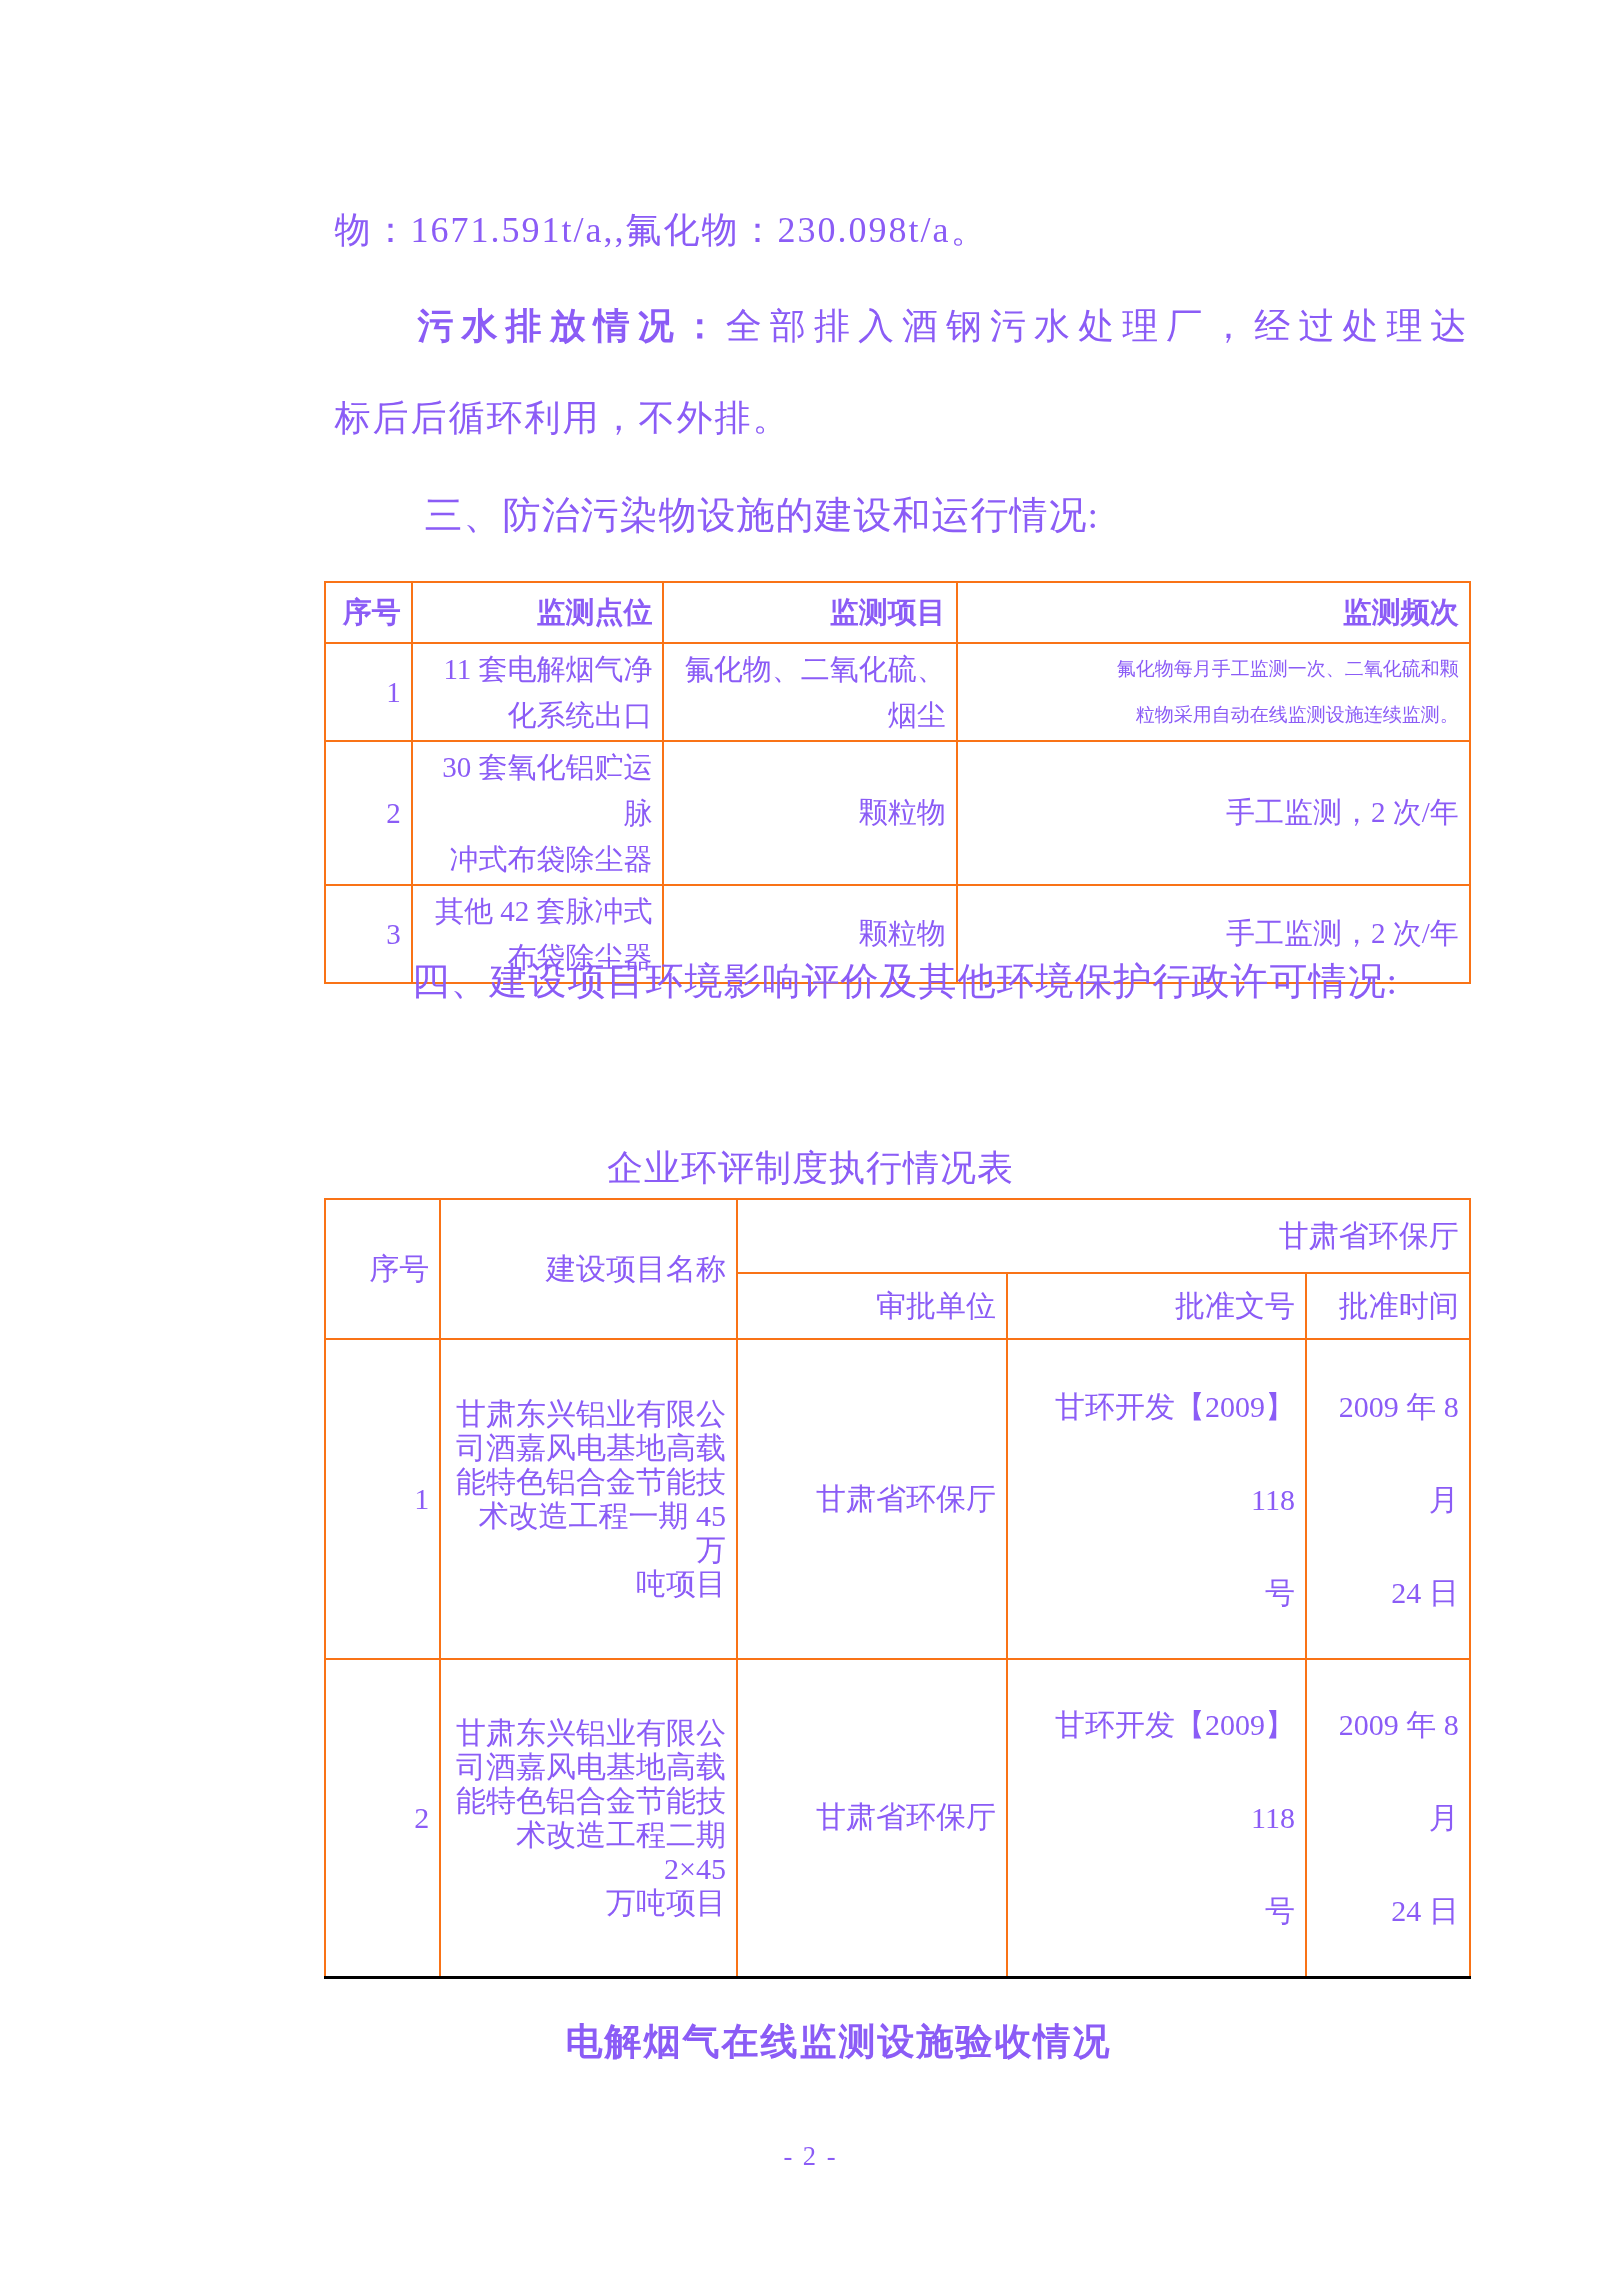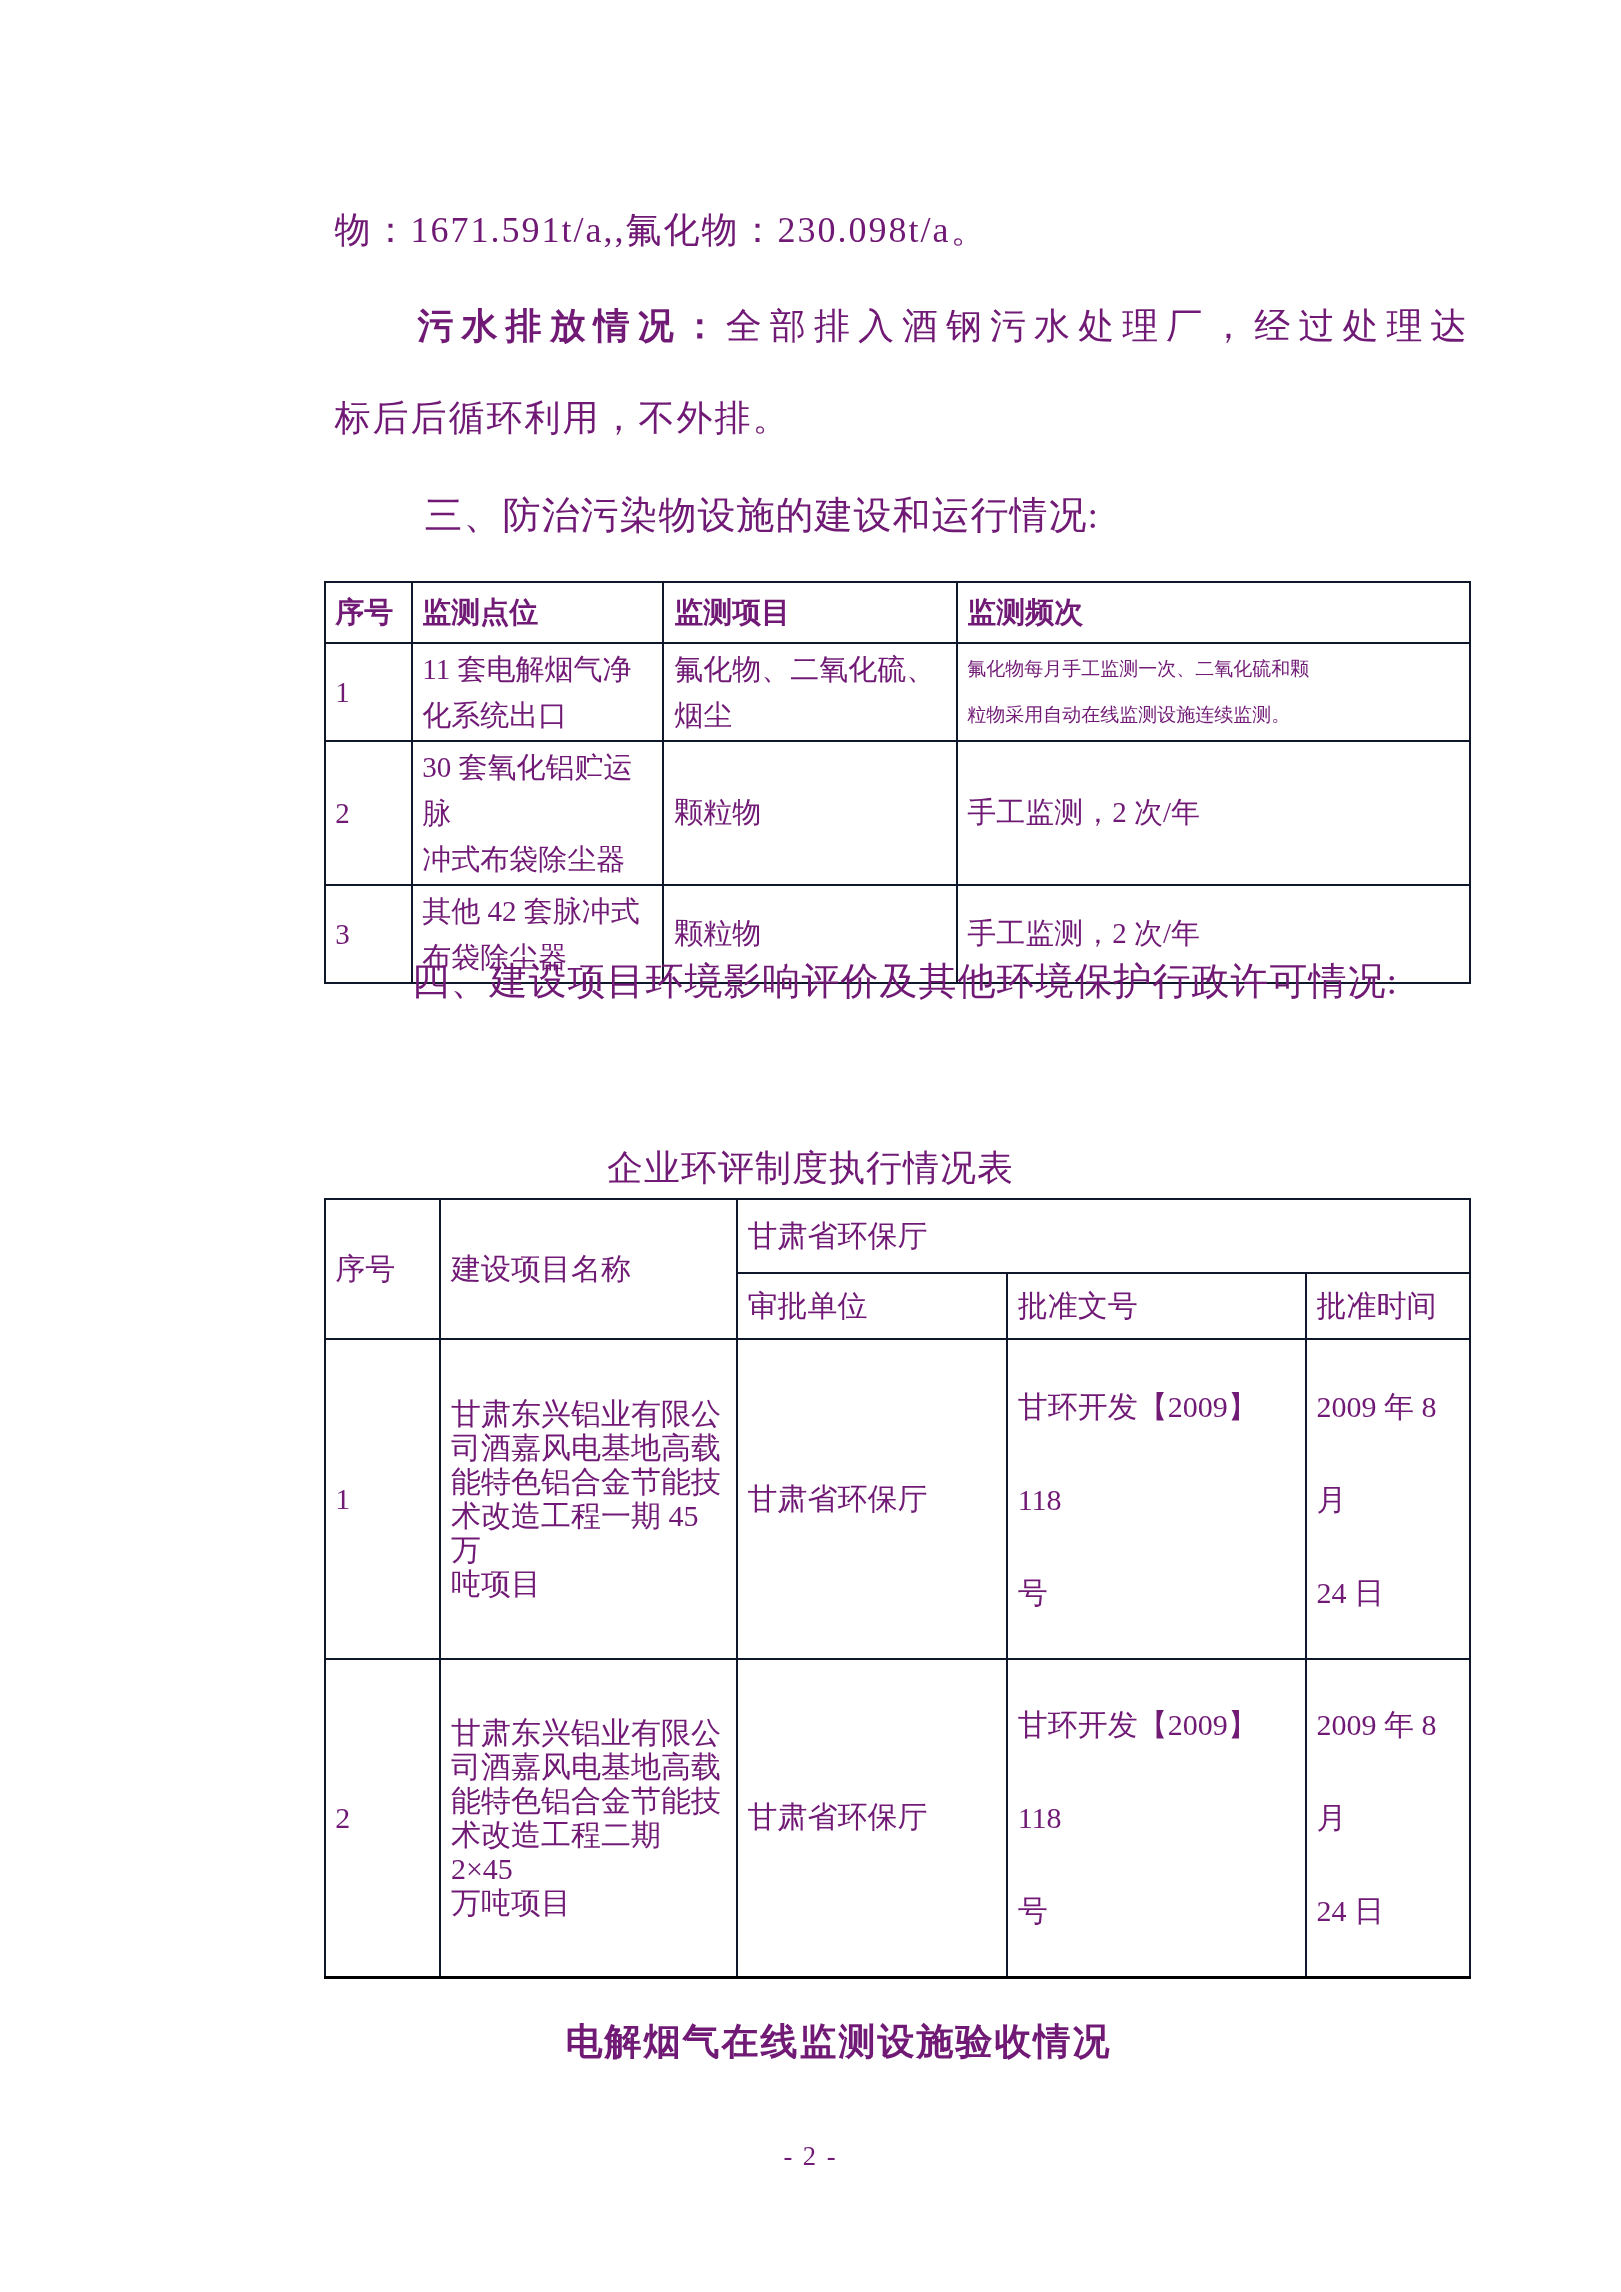--- a/index.html
+++ b/index.html
@@ -1,42 +1,42 @@
 <!DOCTYPE html>
 <html><head>
 <meta charset="utf-8">
 <style>
   html,body{margin:0;padding:0;background:#ffffff;}
   .page{
     position:relative;
     width:1448px;height:2293px;
     margin:0 auto;
     background:#ffffff;
-    color:#701a75;
+    color:#8b5cf6;
     font-family:"Liberation Serif","DejaVu Serif",serif;
     overflow:hidden;
   }
   .abs{position:absolute;}
   .body-text{font-size:36px;letter-spacing:2px;white-space:nowrap;}
   .justified{
     white-space:normal;
     text-align:justify;
     text-align-last:justify;
   }
   .bold{font-weight:bold;}
   .heading{font-size:38px;font-weight:normal;letter-spacing:1px;white-space:nowrap;}
   .subtitle{font-size:36px;letter-spacing:1px;text-align:center;width:100%;}
   .doc-table{
     border-collapse:collapse;
     table-layout:fixed;
     width:100%;height:100%;
   }
   .doc-table td,.doc-table th{
-    border:2px solid #0f172a;
-    text-align:left;
+    border:2px solid #f97316;
+    text-align:right;
     vertical-align:middle;
     padding:2px 9.8px;
     font-weight:normal;
   }
   #monitor-table{border:2.9px solid #000;}
   #eia-table{border:2.9px solid #000;border-bottom:3.9px solid #000;}
   .t1{font-size:29px;}
   .t1-head th{font-weight:bold;font-size:29px;}
   .t1-freq-long{font-size:19px;}
   .t2{font-size:30px;}

